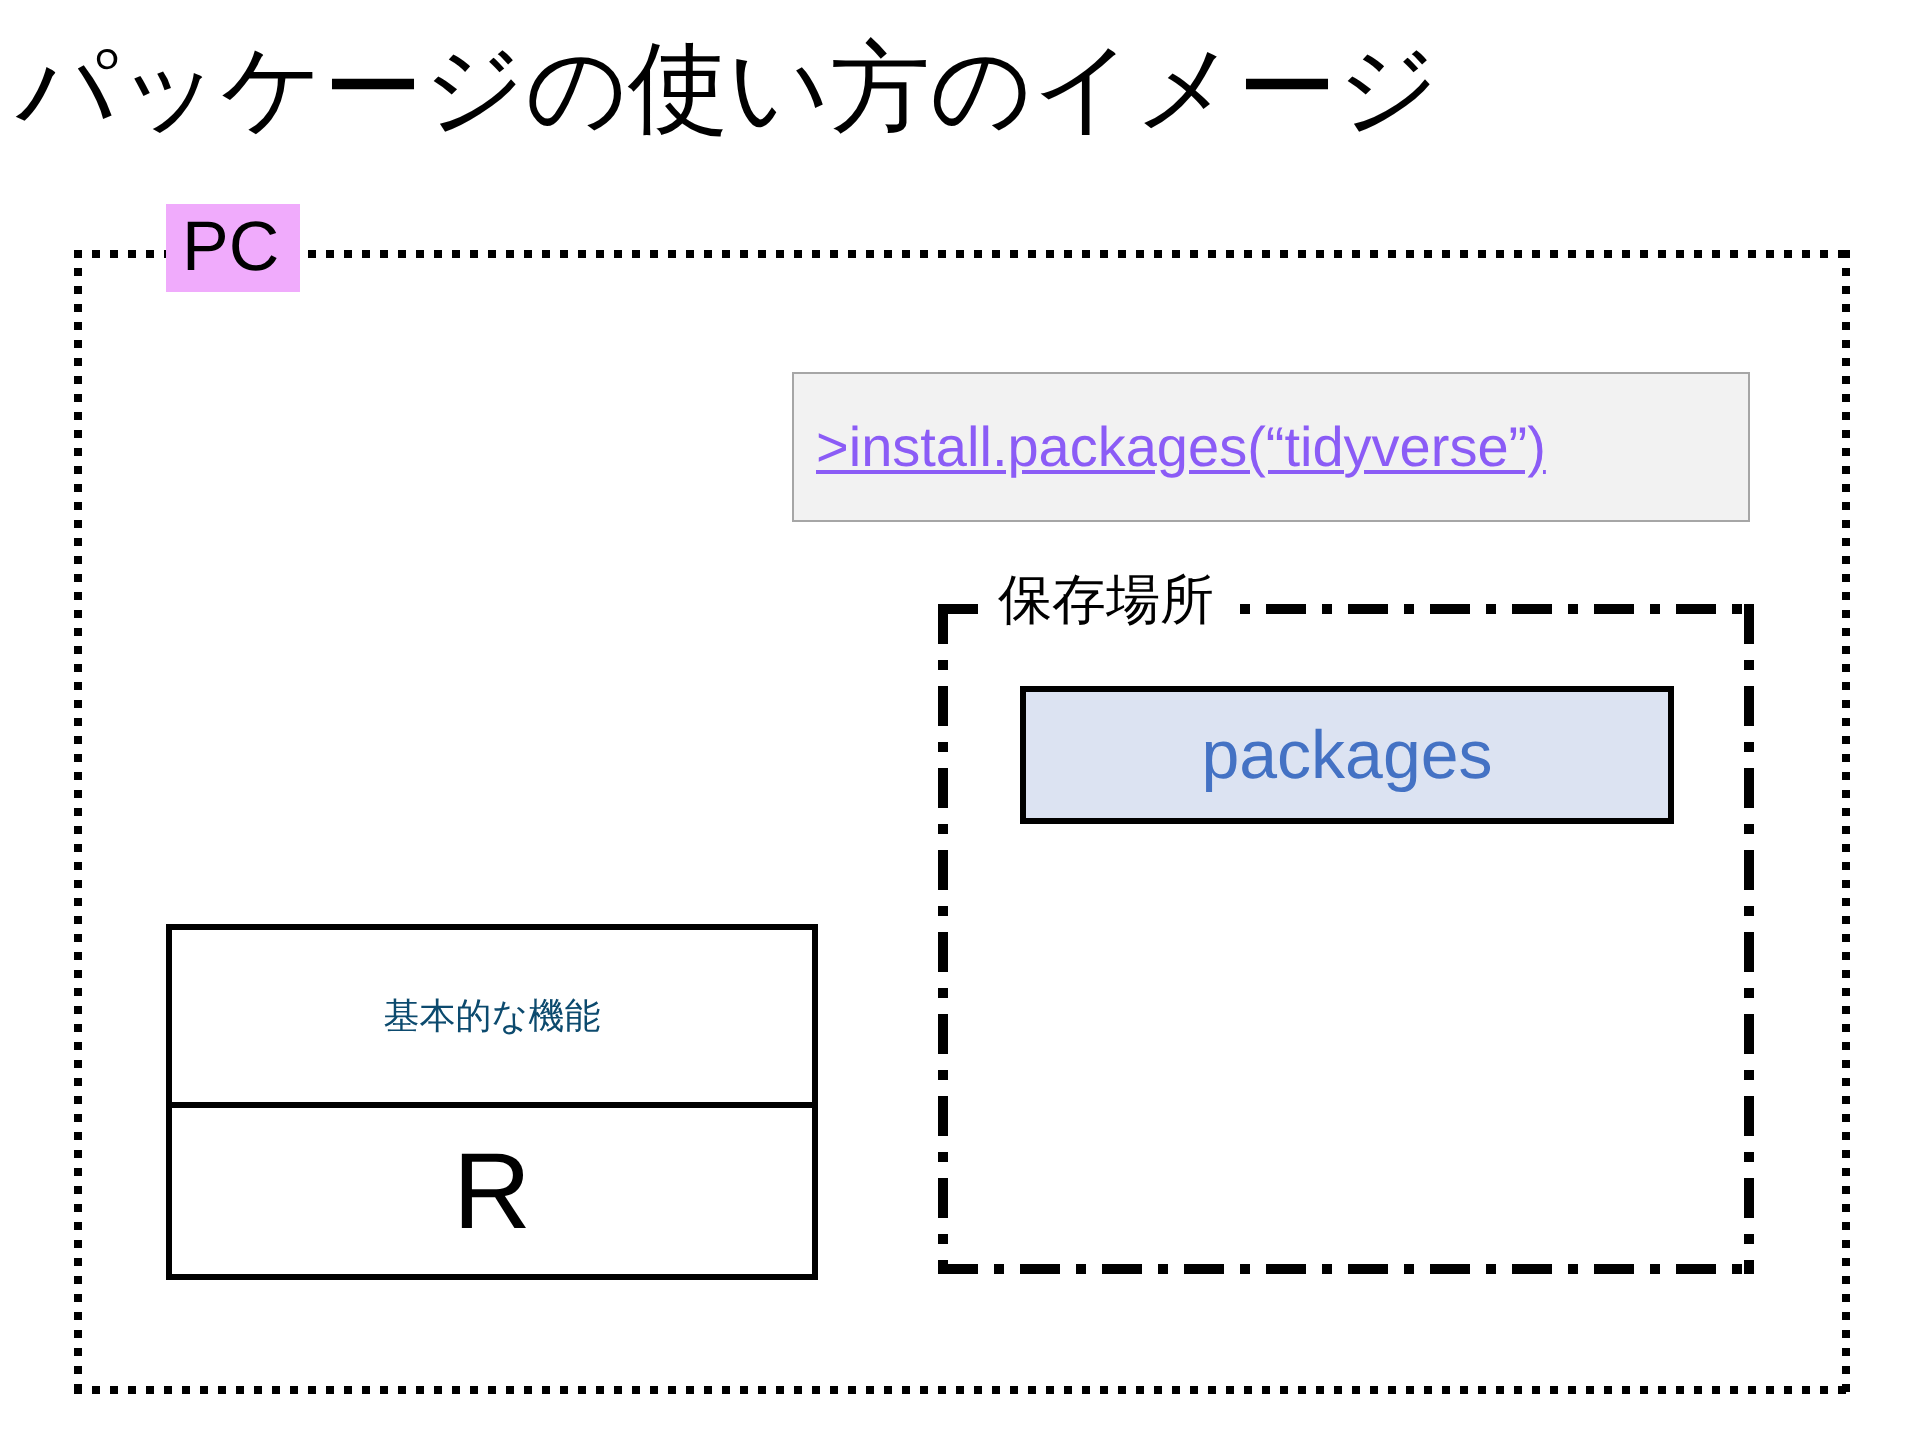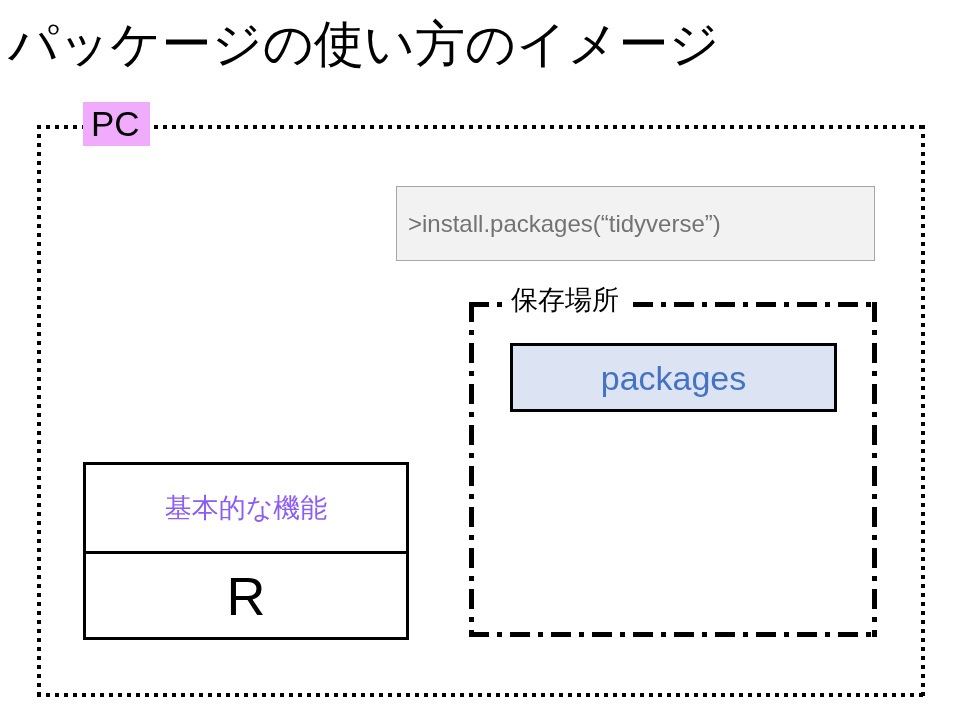--- a/index.html
+++ b/index.html
@@ -91,24 +91,25 @@
     width: 479px;
     height: 75px;
     box-sizing: border-box;
     background: #f2f2f2;
     border: 1px solid #a6a6a6;
     display: flex;
     align-items: center;
   }
   .console-text {
     padding-left: 11px;
-    font-size: 24px;
+    font-size: 28px;
     line-height: 30px;
-    color: #737373;
-    white-space: nowrap;
+    color: #8b5cf6;
+    white-space: nowrap;
+    text-decoration: underline;
   }
 
   
   .storage-box {
     position: absolute;
     left: 469px;
     top: 302px;
     width: 408px;
     height: 335px;
     box-sizing: border-box;
@@ -147,21 +148,20 @@
   .storage-label {
     position: absolute;
     left: 22px;
     top: -20px;
     padding: 0 10px 0 8px;
     background: #ffffff;
     font-size: 27px;
     line-height: 36px;
     color: #000000;
     white-space: nowrap;
-    margin-left: 12px;
   }
 
   
   .package-box {
     position: absolute;
     left: 41px;
     top: 41px;
     width: 327px;
     height: 69px;
     box-sizing: border-box;
@@ -199,23 +199,23 @@
     overflow: hidden;
   }
   .r-cell-top {
     height: 86px;
     border-bottom: 3px solid #000000;
   }
   .r-cell-bottom {
     flex: 1 1 auto;
   }
   .r-cell-top-label {
-    font-size: 27px;
+    font-size: 18px;
     line-height: 34px;
-    color: #8b5cf6;
+    color: #0c4a6e;
     white-space: nowrap;
   }
   .r-cell-bottom-label {
     font-size: 54px;
     line-height: 60px;
     color: #000000;
     white-space: nowrap;
   }
 </style>
 </head>

